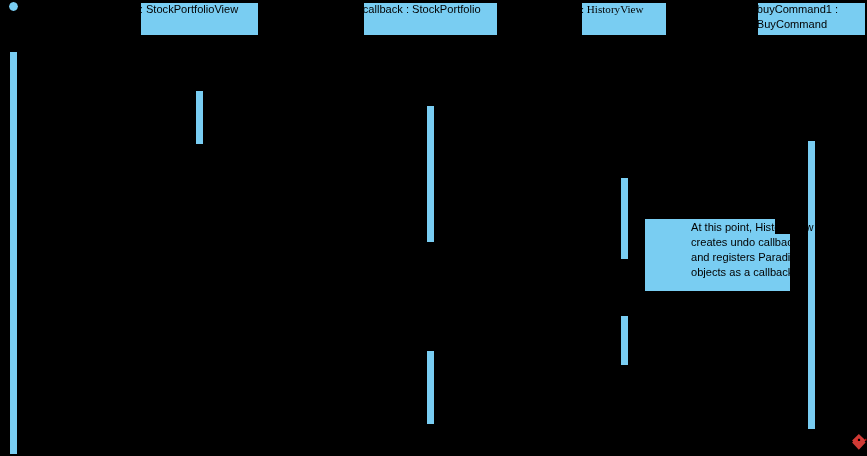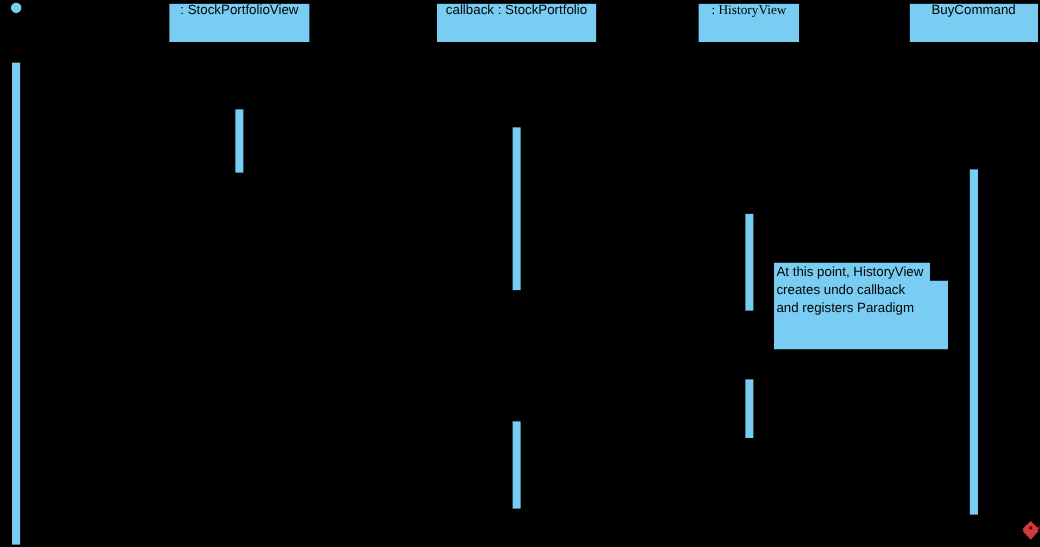--- a/index.html
+++ b/index.html
@@ -1,24 +1,24 @@
 <!DOCTYPE html>
 <html><head>
 <meta charset="utf-8">
 <title>Sequence Diagram</title>
 <style>
   html,body{margin:0;padding:0;background:#000;}
   *{box-sizing:border-box;-webkit-font-smoothing:antialiased;}
   #canvas{position:relative;width:867px;height:456px;background:#000;overflow:hidden;
     font-family:"Liberation Sans",sans-serif;font-size:11.1px;color:#000;}
   .lifeline-box{position:absolute;background:#79cdf2;outline:1px solid #000;}
-  .lifeline-label{position:absolute;transform:translateZ(0);text-align:center;line-height:14.8px;white-space:nowrap;}
+  .lifeline-label{position:absolute;transform:translateZ(0);line-height:14.8px;white-space:nowrap;}
   .activation{position:absolute;background:#79cdf2;outline:1px solid #000;}
   .note{position:absolute;}
-  .note-text{position:absolute;transform:translateZ(0);line-height:14.9px;white-space:nowrap;}
+  .note-text{position:absolute;transform:translateZ(0);line-height:14.9px;white-space:nowrap;margin-left:44px;}
   .watermark{position:absolute;transform:translateZ(0);color:#8f8f8f;font-size:10.15px;white-space:nowrap;line-height:10px;text-shadow:0.45px 0 0 #8f8f8f,0 0.45px 0 #8f8f8f,0.45px 0.45px 0 #8f8f8f;}
   .actor-head{position:absolute;border-radius:50%;background:#79cdf2;outline:1px solid #000;}
 </style>
 </head>
 <body>
 
 <div id="canvas">
 
   <div class="actor-head" style="left:8.9px;top:1.6px;width:9.3px;height:9.3px;"></div>
 
@@ -26,39 +26,41 @@
   <div class="lifeline-label" style="left:139.8px;top:1.6px;width:119.4px;">: StockPortfolioView</div>
 
   <div class="lifeline-box" style="left:364px;top:3px;width:133px;height:32px;"></div>
   <div class="lifeline-label" style="left:362.8px;top:1.6px;width:135.3px;">callback : StockPortfolio</div>
 
   <div class="lifeline-box" style="left:582px;top:3px;width:84px;height:32px;"></div>
   <div class="lifeline-label" style="left:581px;top:1.6px;width:86.2px;font-family:Liberation Serif, serif;">: HistoryView</div>
 
   <div class="lifeline-box" style="left:758px;top:3px;width:107px;height:32px;"></div>
   <div class="lifeline-label" style="left:756.8px;top:2.1px;width:109.1px;line-height:15.2px;">
+    <div>buyCommand1 :</div>
     <div>BuyCommand</div>
   </div>
 
   <div class="activation" style="left:10.0px;top:52.0px;width:7.0px;height:402.4px;"></div>
   <div class="activation" style="left:196.0px;top:91.0px;width:7.0px;height:52.8px;"></div>
   <div class="activation" style="left:427.0px;top:106.3px;width:7.0px;height:135.6px;"></div>
   <div class="activation" style="left:427.0px;top:351.3px;width:7.0px;height:73.0px;"></div>
   <div class="activation" style="left:621.0px;top:178.3px;width:7.0px;height:80.5px;"></div>
   <div class="activation" style="left:621.0px;top:316.3px;width:7.0px;height:48.5px;"></div>
   <div class="activation" style="left:808.0px;top:141.3px;width:7.0px;height:287.5px;"></div>
 
   <svg class="note" style="left:644px;top:218px;" width="147" height="74" viewBox="0 0 147 74">
     <path d="M0 0 H132 V16 H147 V74 H0 Z" fill="#000000"></path>
     <path d="M1 1 H131 V16 H146 V73 H1 Z" fill="#79cdf2"></path>
   </svg>
   <div class="note-text" style="left:647px;top:220.4px;width:140px;">
     <div>At this point, HistoryView</div>
     <div>creates undo callback</div>
     <div>and registers Paradigm</div>
+    <div>objects as a callback</div>
   </div>
 
   <svg style="position:absolute;left:851px;top:433px;" width="16" height="18" viewBox="0 0 16 18">
     <path d="M7.85 1.1 L14.6 7.6 L13.55 8.6 L14.6 9.55 L7.85 16.85 L1.1 9.55 L2.15 8.6 L1.1 7.6 Z" fill="#cf3b36"></path>
     <rect x="7" y="5.8" width="2.1" height="2.2" fill="#000"></rect>
     <rect x="5.9" y="5.8" width="1.1" height="2.2" fill="#f80d0d"></rect>
     <rect x="14.2" y="5.8" width="1.1" height="1.8" fill="#f80d0d"></rect>
   </svg>
 
 </div>

